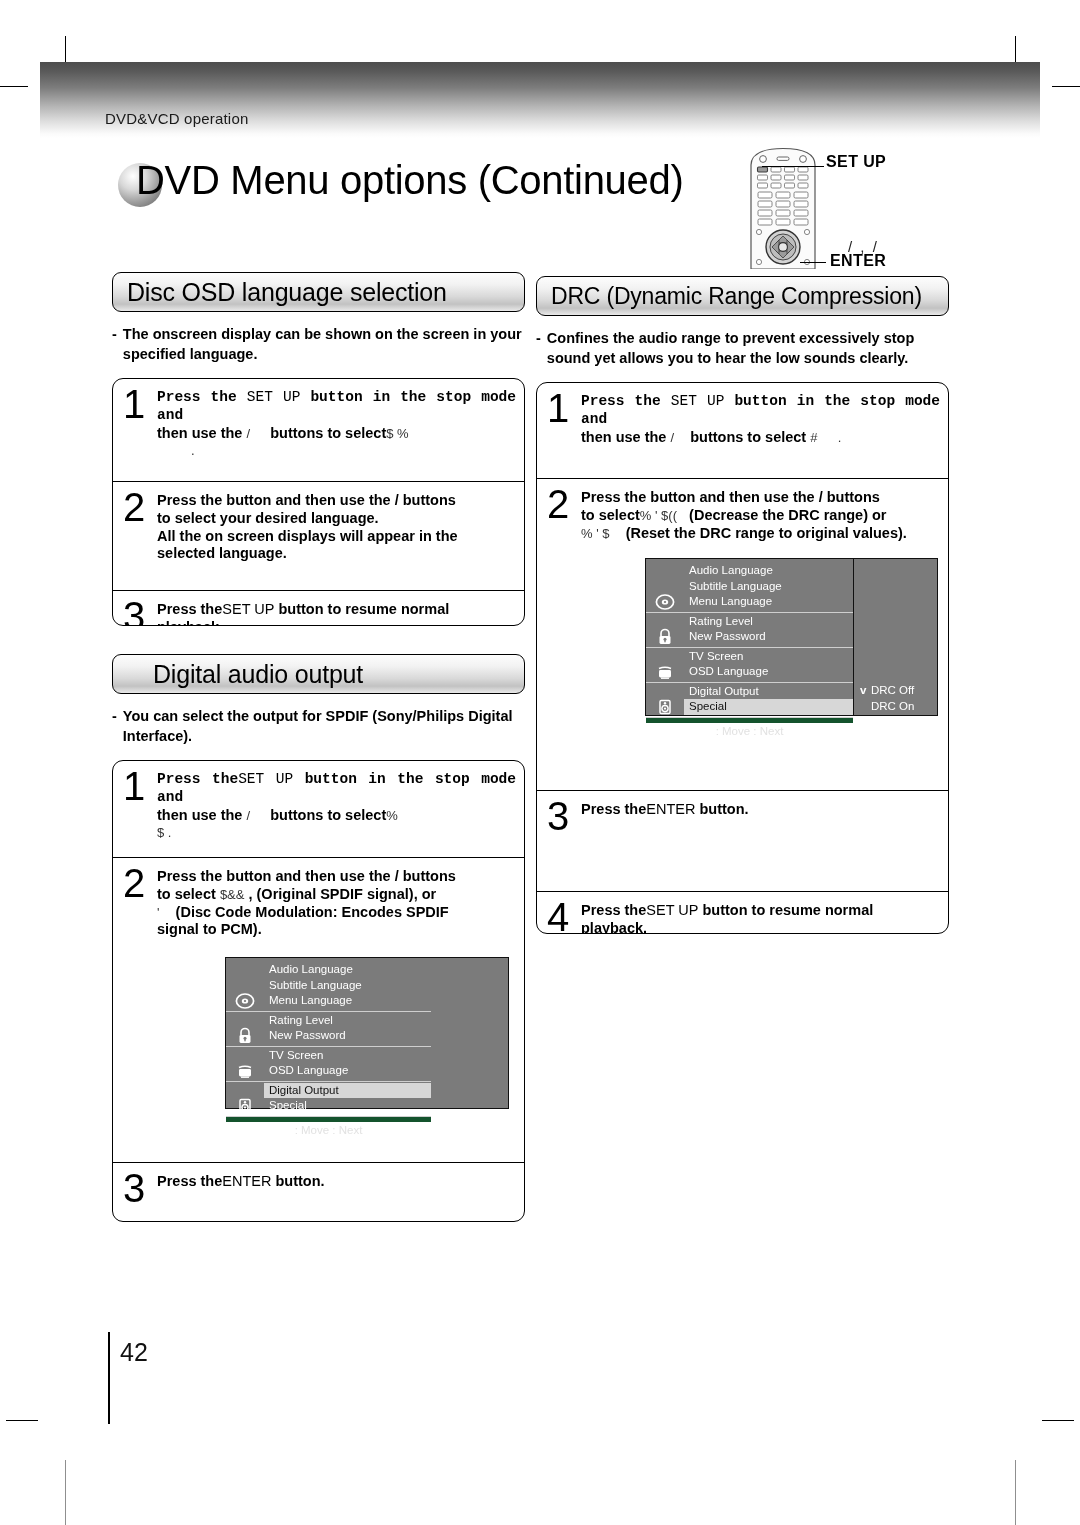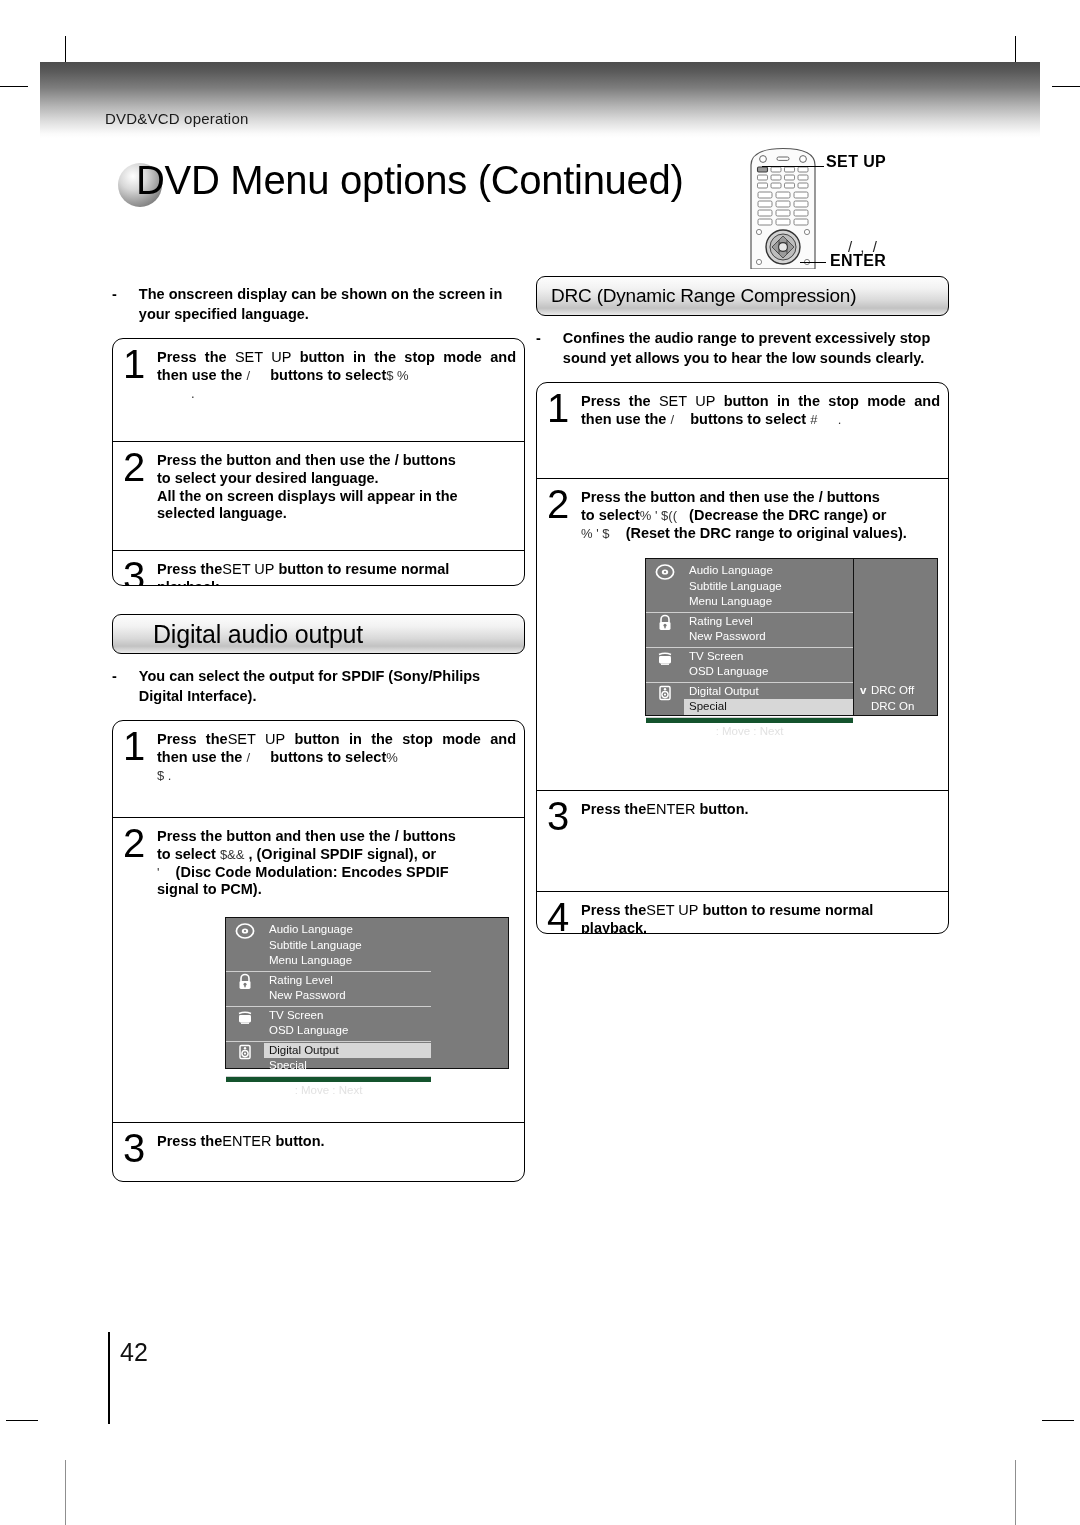--- a/index.html
+++ b/index.html
@@ -48,52 +48,52 @@
   #col-left{left:112px;top:272px;}
   #col-right{left:536px;top:276px;}
 
   
   .sec-head{
     position:relative;box-sizing:border-box;height:40px;border:1.6px solid #000;border-radius:9px;
     background:linear-gradient(to bottom,#fdfdfd 0%,#f2f2f2 30%,#d9d9d9 62%,#c2c2c2 82%,#e9e9e9 100%);
     display:flex;align-items:center;padding-left:14px;
   }
   .sec-head span{font-size:25px;font-weight:400;color:#000;white-space:nowrap;letter-spacing:-.2px;}
-  .sec-head.tight span{font-size:19px;}
+  .sec-head.tight span{font-size:23px;}
 
   
   .intro{font-size:14.5px;font-weight:bold;line-height:1.35;margin:13px 0 0 0;display:flex;}
   .intro .dash{margin-right:6px;}
-  .intro .txt{flex:1;margin-left:16px;}
+  .intro .txt{flex:1;}
 
   
   .steps{
     box-sizing:border-box;border:1.6px solid #000;border-radius:11px;margin-top:14px;overflow:hidden;
     background:#fff;
   }
   .step{display:flex;border-bottom:1.3px solid #000;padding:7px 8px 7px 10px;}
   .step:last-child{border-bottom:none;}
   .step .num{
     width:34px;flex:none;font-size:40px;line-height:.92;font-weight:400;
     font-family:"Liberation Sans",sans-serif;text-align:left;
   }
   .step .body{flex:1;font-size:14.5px;font-weight:bold;line-height:1.22;padding-top:3px;}
   .step .body .reg{font-weight:400;}
   .step .body .mj{font-weight:400;font-size:13px;color:#333;}
-  .j{text-align:justify;text-align-last:justify;}
+  .j{text-align:justify;text-align-last:justify;font-family:Liberation Mono, monospace;}
 
   
   .osd{
     position:relative;box-sizing:border-box;display:flex;
     background:#7b7b7b;border:1.5px solid #101010;
     font-size:11.5px;color:#ffffff;
   }
   .osd .left{flex:none;box-sizing:border-box;padding:3px 0 0 0;}
   .osd .right{flex:1;box-sizing:border-box;border-left:1.5px solid #111;position:relative;}
-  .osd-group{display:flex;align-items:flex-start;border-bottom:1px solid #cfcfcf;}
+  .osd-group{display:flex;align-items:flex-end;border-bottom:1px solid #cfcfcf;}
   .osd-group:last-of-type{border-bottom:none;}
   .osd-ico{width:38px;flex:none;display:flex;align-items:center;justify-content:center;}
   .osd-items{flex:1;padding:1px 0 2px 0;}
   .osd-item{height:15.5px;line-height:15.5px;padding-left:5px;white-space:nowrap;}
   .osd-item.sel{background:#d7d7d7;color:#111;}
   .osd-foot{border-top:5px solid #14532d;height:16px;line-height:16px;text-align:center;color:#e2e2e2;}
   .osd-opts{position:absolute;left:6px;}
   .osd-opt{height:15.5px;line-height:15.5px;white-space:nowrap;}
   .osd-opt .chk{display:inline-block;width:11px;font-weight:bold;}
 
@@ -171,20 +171,23 @@
   </svg>
 </div>
 <div class="callout-line" style="left:762px;top:166px;width:62px;"></div>
 <div class="callout-line" style="left:800px;top:262px;width:26px;"></div>
 <div id="setup-label">SET UP</div>
 <div class="glyph-row" style="left:848px;">/     ,      /</div>
 <div id="enter-label">ENTER</div>
 
 <div class="col" id="col-left">
 
+  <div class="sec-head">
+    <span>Disc OSD language selection</span>
+  </div>
   <div class="intro">
     <span class="dash">-</span>
     <span class="txt">The onscreen display can be shown on the screen in your specified language.</span>
   </div>
 
   <div class="steps" style="height:248px;">
     <div class="step" style="height:88px;">
       <div class="num">1</div>
       <div class="body">
         <div class="j"><span>Press the</span> <span class="reg">SET UP</span> <span>button in the stop mode and</span></div>

